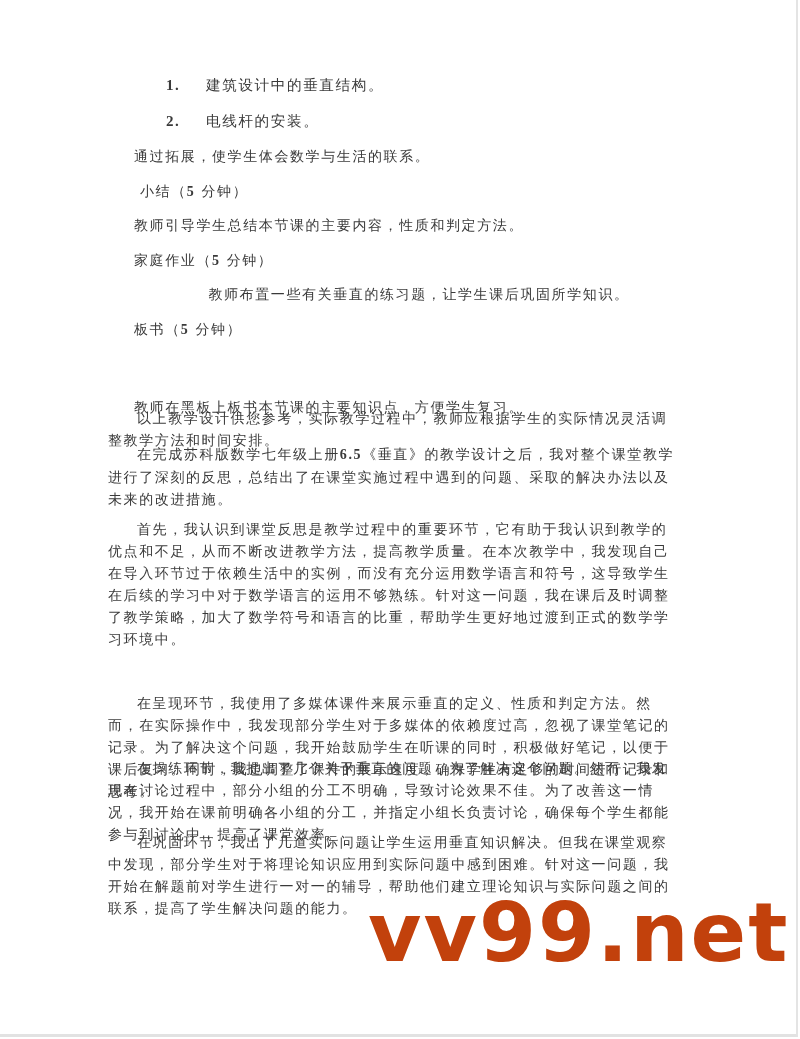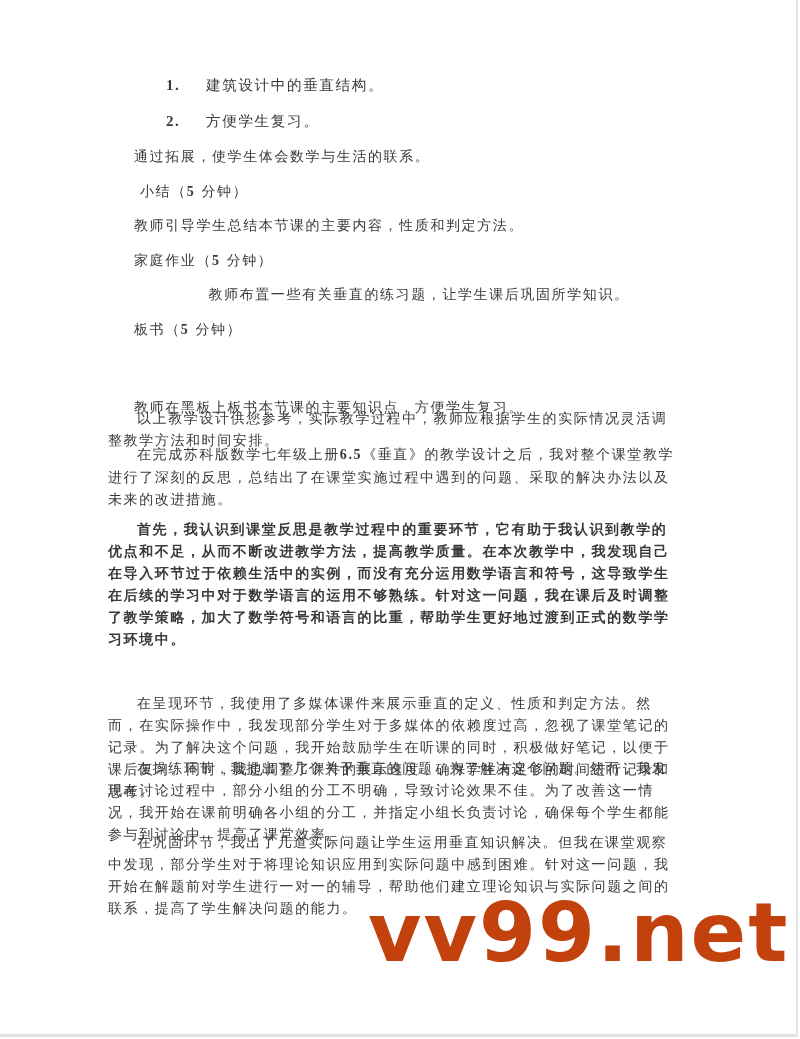--- a/index.html
+++ b/index.html
@@ -39,21 +39,21 @@
 
 <div class="page">
   <div class="content">
 
     <div class="list-item" style="top:74px;">
       <span class="list-num">1.</span>
       <span class="list-text">建筑设计中的垂直结构。</span>
     </div>
     <div class="list-item" style="top:110px;">
       <span class="list-num">2.</span>
-      <span class="list-text">方便学生复习。</span>
+      <span class="list-text">电线杆的安装。</span>
     </div>
 
     <div class="p" style="top:145px; left:26px;">通过拓展，使学生体会数学与生活的联系。</div>
 
     <div class="p" style="top:180px; left:32px;">
       <span>小结（</span><span class="num">5</span><span> 分钟）</span>
     </div>
     <div class="p" style="top:214px; left:26px;">教师引导学生总结本节课的主要内容，性质和判定方法。</div>
 
     <div class="p" style="top:249px; left:26px;">
@@ -65,21 +65,21 @@
       <span>板书（</span><span class="num">5</span><span> 分钟）</span>
     </div>
     <div class="p" style="top:352px; left:26px;margin-top:44px;">教师在黑板上板书本节课的主要知识点，方便学生复习。</div>
 
     <div class="p indent" style="top:407px;">以上教学设计供您参考，实际教学过程中，教师应根据学生的实际情况灵活调整教学方法和时间安排。</div>
 
     <div class="p indent" style="top:443px;">
       <span>在完成苏科版数学七年级上册</span><span class="num">6.5</span><span>《垂直》的教学设计之后，我对整个课堂教学进行了深刻的反思，总结出了在课堂实施过程中遇到的问题、采取的解决办法以及未来的改进措施。</span>
     </div>
 
-    <div class="p indent" style="top:518px;font-weight:bold;">首先，我认识到课堂反思是教学过程中的重要环节，它有助于我认识到教学的优点和不足，从而不断改进教学方法，提高教学质量。在本次教学中，我发现自己在导入环节过于依赖生活中的实例，而没有充分运用数学语言和符号，这导致学生在后续的学习中对于数学语言的运用不够熟练。针对这一问题，我在课后及时调整了教学策略，加大了数学符号和语言的比重，帮助学生更好地过渡到正式的数学学习环境中。</div>
+    <div class="p indent" style="top:518px;">首先，我认识到课堂反思是教学过程中的重要环节，它有助于我认识到教学的优点和不足，从而不断改进教学方法，提高教学质量。在本次教学中，我发现自己在导入环节过于依赖生活中的实例，而没有充分运用数学语言和符号，这导致学生在后续的学习中对于数学语言的运用不够熟练。针对这一问题，我在课后及时调整了教学策略，加大了数学符号和语言的比重，帮助学生更好地过渡到正式的数学学习环境中。</div>
 
     <div class="p indent" style="top:692px;">在呈现环节，我使用了多媒体课件来展示垂直的定义、性质和判定方法。然而，在实际操作中，我发现部分学生对于多媒体的依赖度过高，忽视了课堂笔记的记录。为了解决这个问题，我开始鼓励学生在听课的同时，积极做好笔记，以便于课后复习。同时，我也调整了课件的展示速度，确保学生有足够的时间进行记录和思考。</div>
 
     <div class="p indent" style="top:757px;">在操练环节，我提出了几个关于垂直的问题，为了解决这个问题。然而，我发现在讨论过程中，部分小组的分工不明确，导致讨论效果不佳。为了改善这一情况，我开始在课前明确各小组的分工，并指定小组长负责讨论，确保每个学生都能参与到讨论中，提高了课堂效率。</div>
 
     <div class="p indent" style="top:831px;">在巩固环节，我出了几道实际问题让学生运用垂直知识解决。但我在课堂观察中发现，部分学生对于将理论知识应用到实际问题中感到困难。针对这一问题，我开始在解题前对学生进行一对一的辅导，帮助他们建立理论知识与实际问题之间的联系，提高了学生解决问题的能力。</div>
   </div>
 
   <div class="watermark">vv99.net</div>
 </div>

